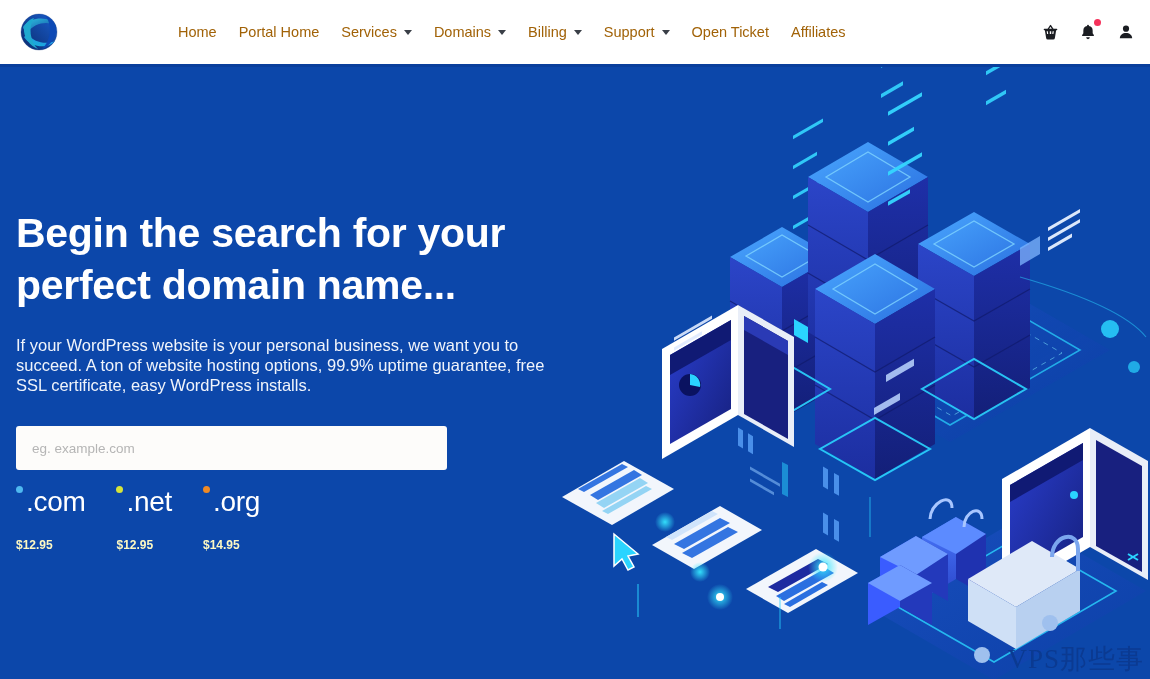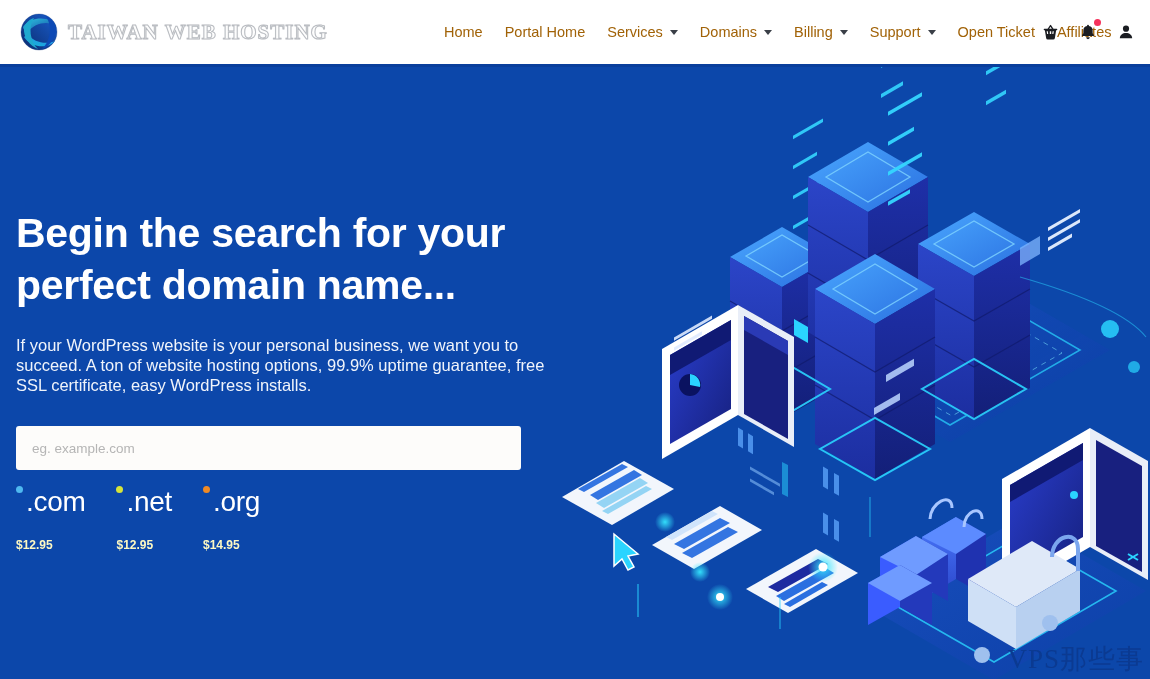--- a/index.html
+++ b/index.html
@@ -78,21 +78,21 @@
   .hero-sub {
     margin-top: 24px;
     font-size: 16.5px; line-height: 20px;
     color: #f0f4fb;
     max-width: 556px;
   }
 
   .searchbar {
     margin-top: 31px;
     display: flex;
-    width: 505px; height: 44px;
+    width: 431px; height: 44px;
     border-radius: 3px;
     overflow: hidden;
   }
   .search-input {
     flex: 1 1 auto;
     border: none; outline: none;
     background: #fdfcfa;
     padding: 0 16px;
     font-size: 14px;
     font-family: "Liberation Sans", sans-serif;
@@ -160,21 +160,20 @@
               <stop offset="100%" stop-color="#2e86e8"></stop>
           </linearGradient>
         </defs>
         <circle cx="21" cy="23" r="18" fill="url(#g2)"></circle>
         <path d="M5 18 C14 6, 34 8, 38 17 C31 12, 17 13, 9 24 C7 22, 5 20, 5 18 Z" fill="url(#g1)"></path>
         <path d="M6 28 C12 38, 30 41, 37 32 C28 36, 15 33, 11 26 C9 26, 7 27, 6 28 Z" fill="url(#g3)"></path>
         <path d="M27 7 C34 13, 34 31, 24 40 C31 38, 39 28, 38 19 C37 13, 32 8, 27 7 Z" fill="#0d49b5"></path>
         <path d="M16 9 C10 17, 12 33, 20 40 C12 37, 5 28, 6 19 C8 13, 12 10, 16 9 Z" fill="#1fa9cf"></path>
         <ellipse cx="21" cy="23" rx="18" ry="18" fill="none" stroke="#0a2f7a" stroke-width="0.6" opacity="0.5"></ellipse>
       </svg>
-      <span class="brand-text">TAIWAN WEB HOSTING</span>
     </div>
 
     <nav class="nav">
       <div class="nav-item">
         <span>Home</span>
       </div>
       <div class="nav-item">
         <span>Portal Home</span>
       </div>
       <div class="nav-item">

